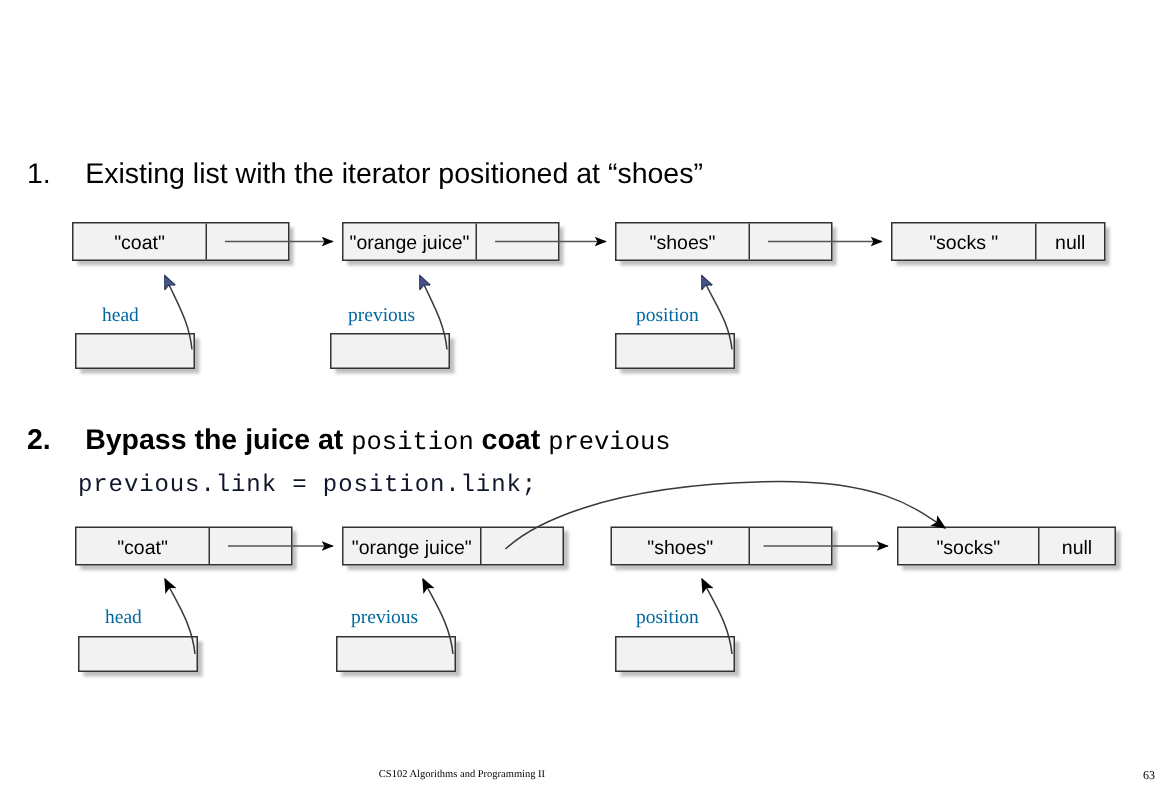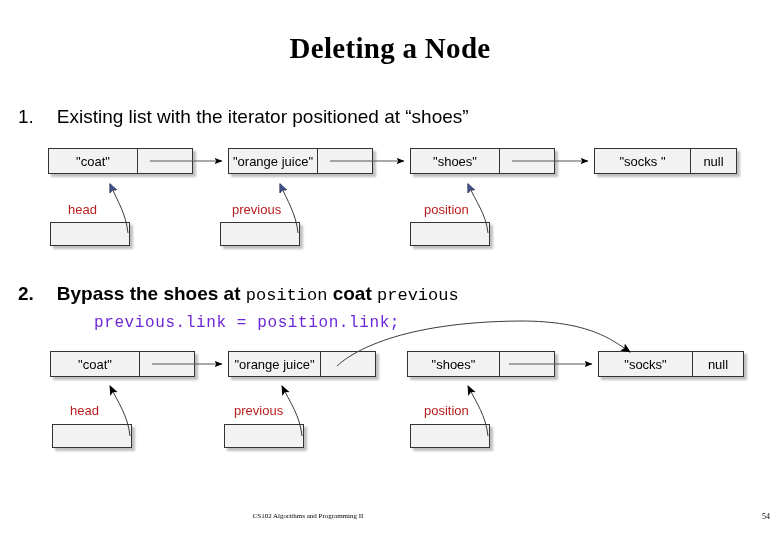--- a/index.html
+++ b/index.html
@@ -110,23 +110,23 @@
     position: absolute;
     width: 80px;
     height: 24px;
     box-sizing: border-box;
     background: #f2f2f2;
     border: 1px solid #333333;
     box-shadow: 3px 3px 2px rgba(140,140,140,0.55);
   }
   .varlabel {
     position: absolute;
-    font-family: Liberation Sans, sans-serif;
+    font-family: Liberation Serif, serif;
     font-size: 13px;
-    color: #b91c1c;
+    color: #0369a1;
     white-space: nowrap;
   }
 
   
   .overlay {
     position: absolute;
     left: 0; top: 0;
     width: 780px;
     height: 540px;
     pointer-events: none;
@@ -150,21 +150,20 @@
     font-family: "Liberation Serif", serif;
     font-size: 8px;
     color: #000000;
   }
 </style>
 </head>
 <body>
 
 <div class="slide">
 
-  <div class="title">Deleting a Node</div>
 
   <div class="bullet b1">
     <span class="num">1.</span>
     <span style="display:inline-block;width:14px"></span>
     <span class="txt">Existing list with the iterator positioned at “shoes”</span>
   </div>
 
   <div>
 
     <div class="node" style="left:48px; top:148px; width:145px;">
@@ -192,24 +191,24 @@
     <div class="varlabel" style="left:424px; top:202px;">position</div>
 
     <div class="varbox" style="left:50px; top:222px;"></div>
     <div class="varbox" style="left:220px; top:222px;"></div>
     <div class="varbox" style="left:410px; top:222px;"></div>
   </div>
 
   <div class="bullet b2">
     <span class="num">2.</span>
     <span style="display:inline-block;width:14px"></span>
-    <span class="txt">Bypass the shoes at </span><span class="mono">position</span><span class="txt"> coat </span><span class="mono">previous</span>
-  </div>
-
-  <div class="codeline" id="codeline" style="color: #6d28d9; margin-left: 42px;">previous.link = position.link;</div>
+    <span class="txt">Bypass the juice at </span><span class="mono">position</span><span class="txt"> coat </span><span class="mono">previous</span>
+  </div>
+
+  <div class="codeline" id="codeline" style="color: #0f172a;">previous.link = position.link;</div>
 
   <div>
 
     <div class="node" style="left:50px; top:351px; width:145px;">
       <div class="cell-data">"coat"</div>
       <div class="cell-link w-link"></div>
     </div>
 
     <div class="node" style="left:228px; top:351px; width:148px;">
       <div class="cell-data">"orange juice"</div>
@@ -268,15 +267,15 @@
     <path d="M337,366 C352,352 400,322 520,321 C590,321 612,340 630,352" fill="none" stroke="#3a3a3a" stroke-width="1" marker-end="url(#arrowBlackBig)"></path>
 
     <g fill="none" stroke="#3a3a3a" stroke-width="1">
       <path d="M130,436 C128,416 118,402 110,386" marker-end="url(#arrowBlackBig)"></path>
       <path d="M302,436 C300,416 290,402 282,386" marker-end="url(#arrowBlackBig)"></path>
       <path d="M488,436 C486,416 476,402 468,386" marker-end="url(#arrowBlackBig)"></path>
     </g>
   </svg>
 
   <div class="footer">CS102 Algorithms and Programming II</div>
-  <div class="pagenum">54</div>
+  <div class="pagenum">63</div>
 
 </div>
 
 </body></html>

